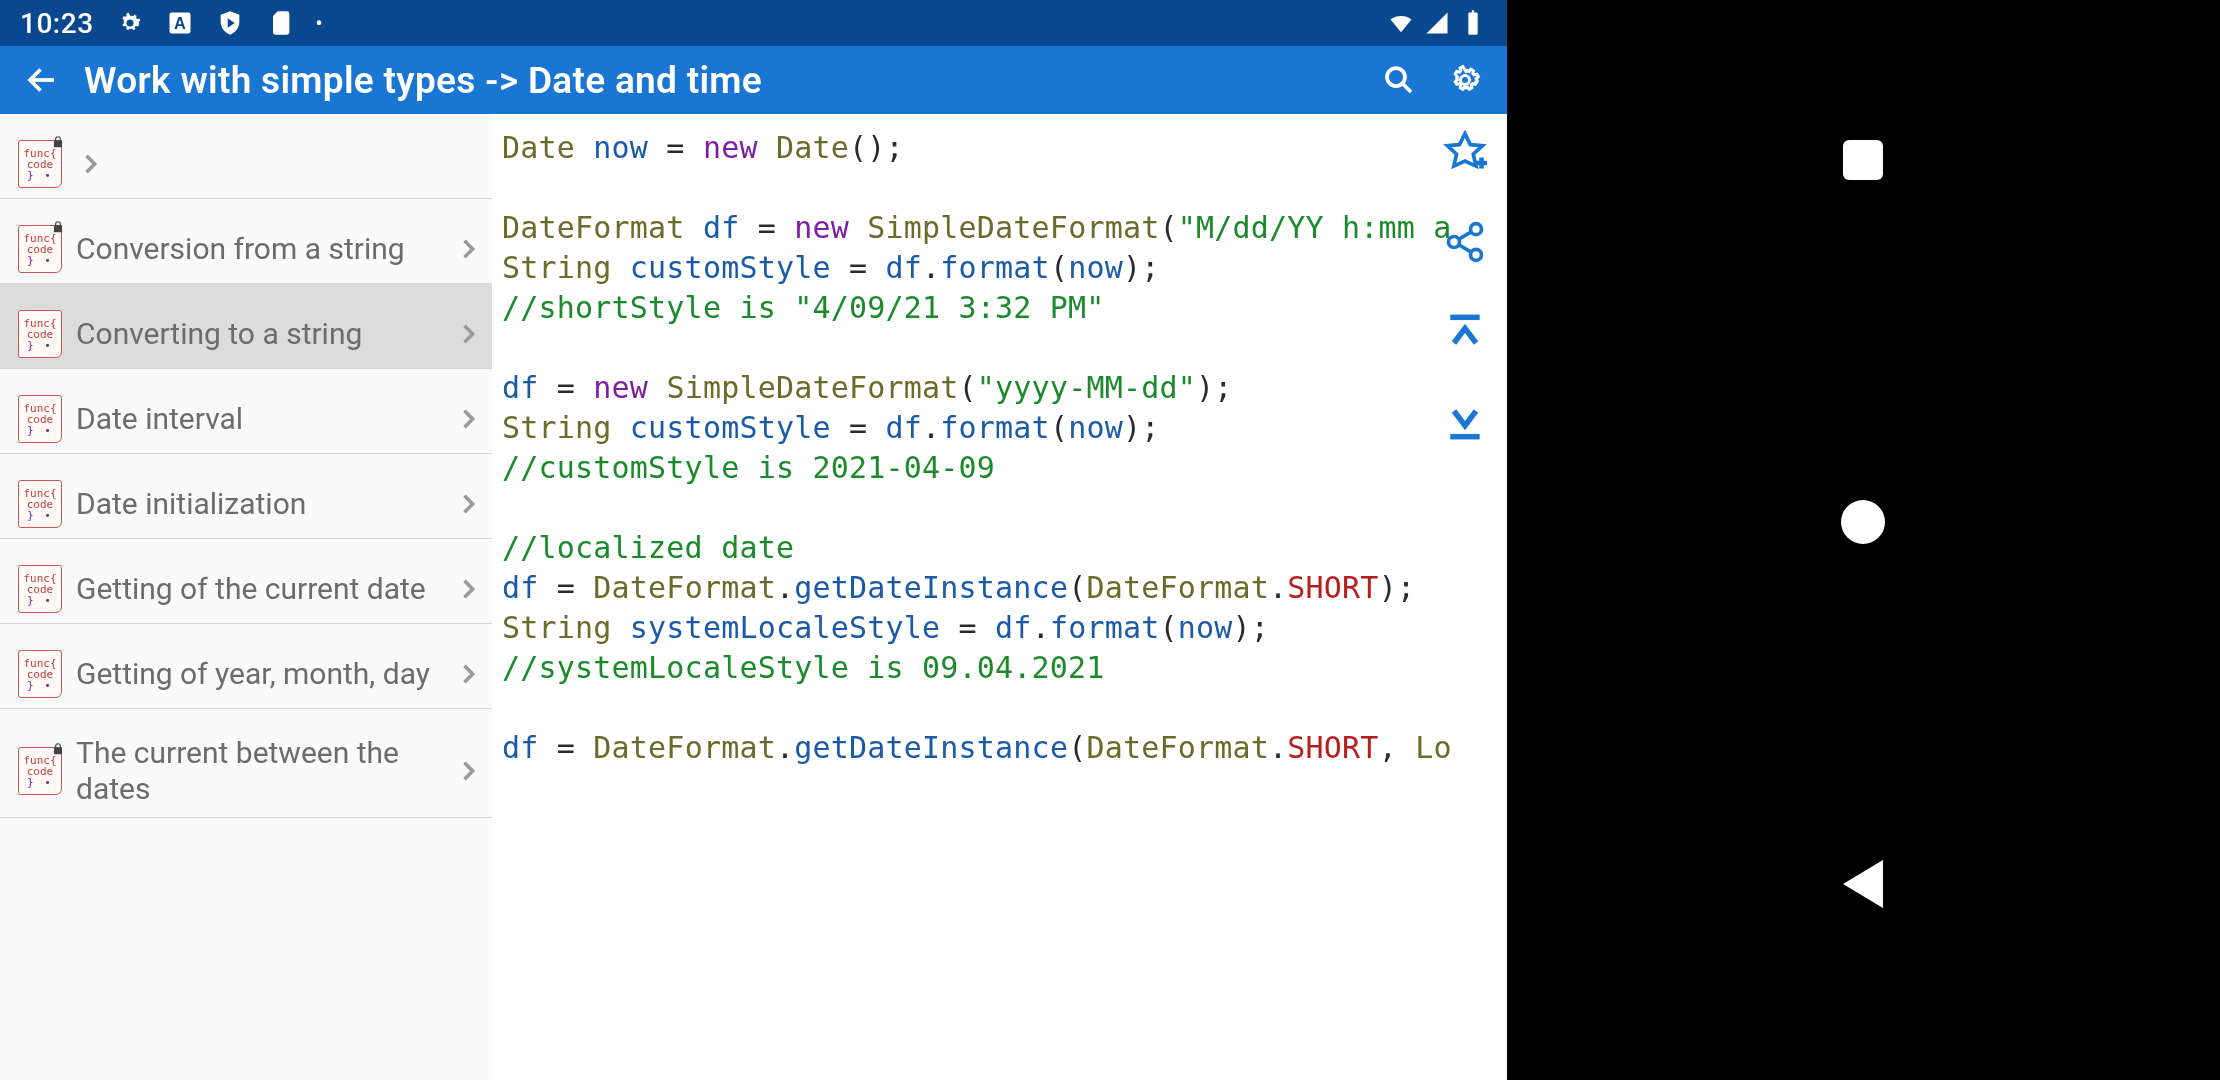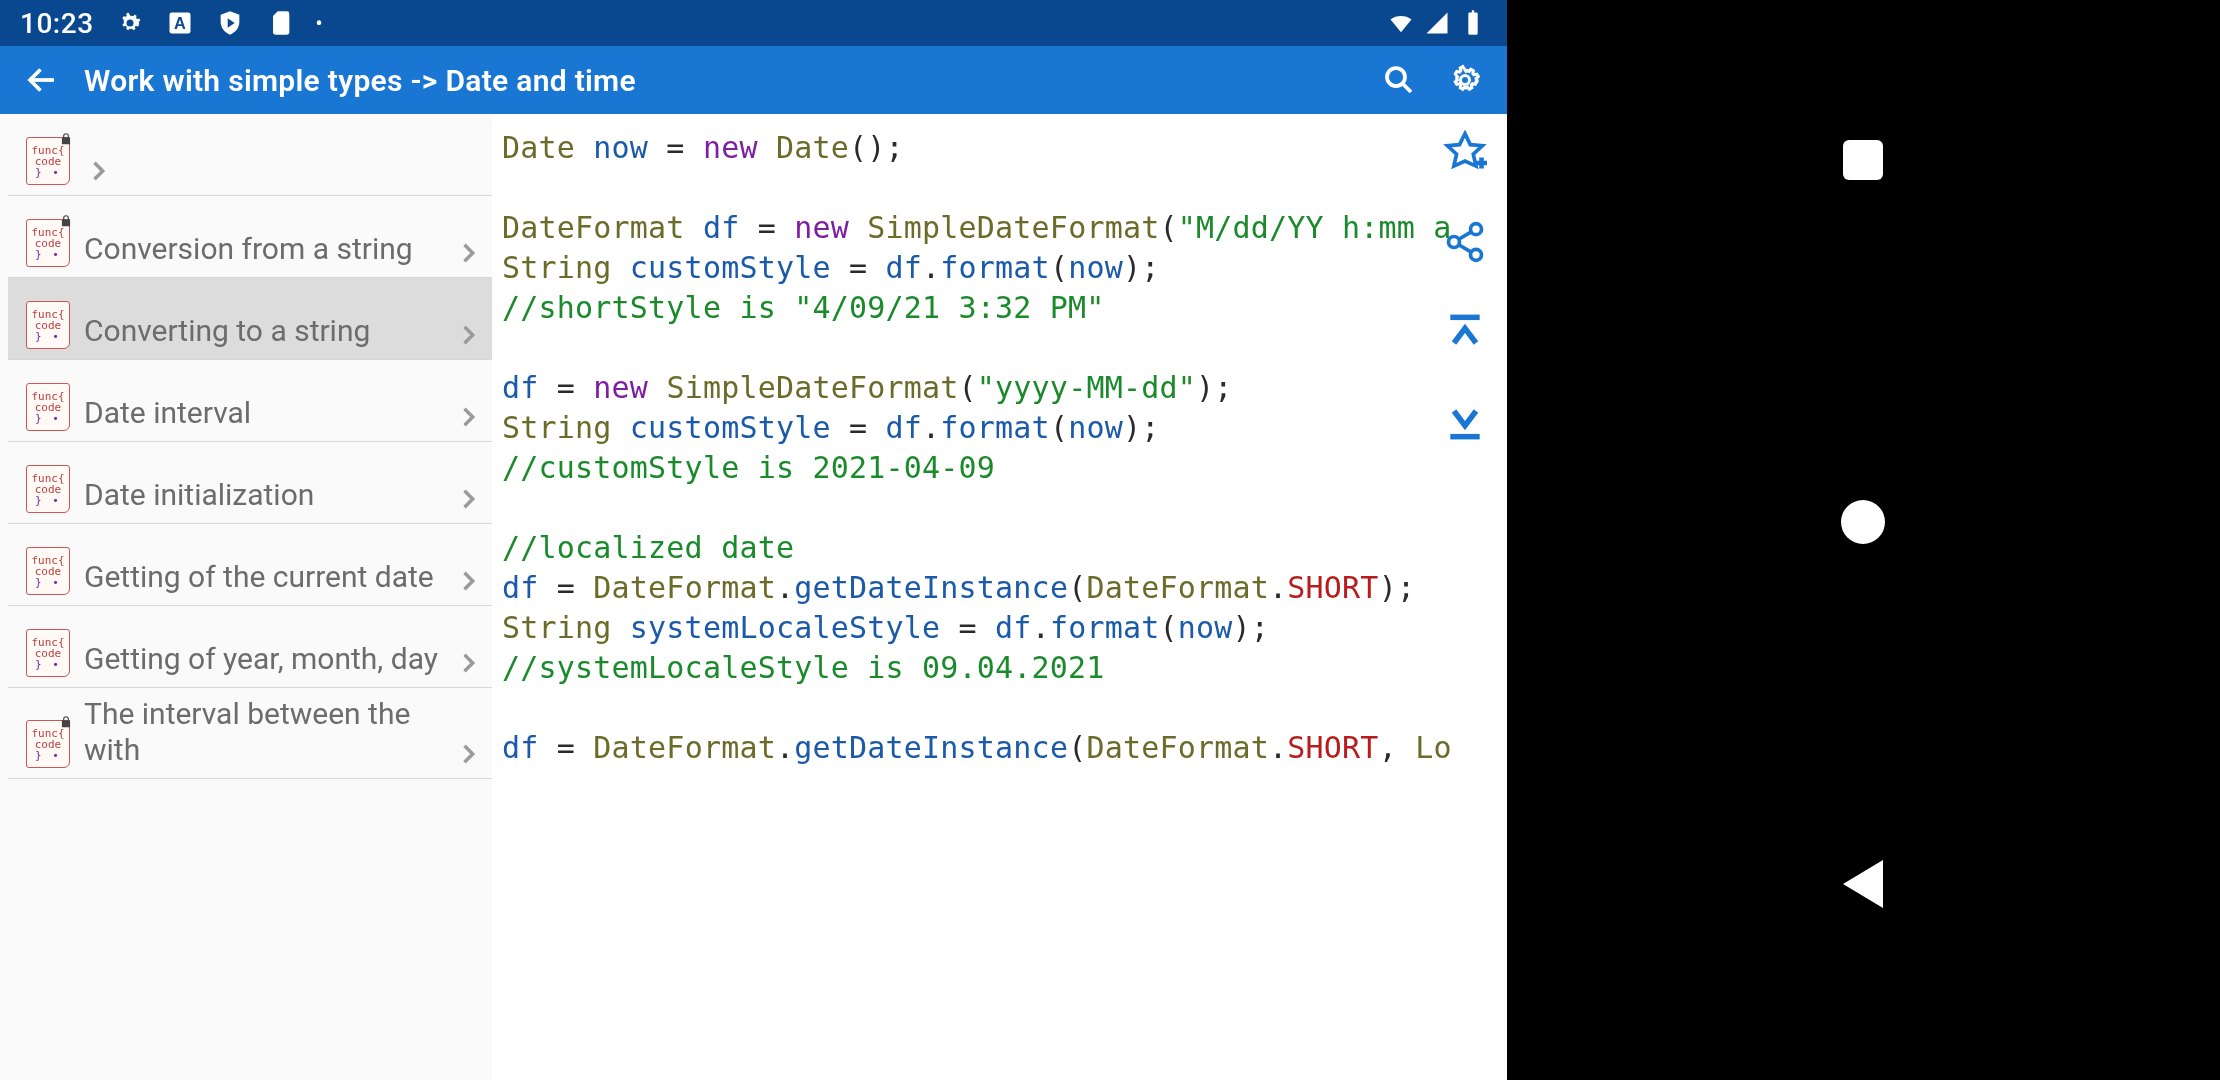--- a/index.html
+++ b/index.html
@@ -18,33 +18,33 @@
   .statusbar .right { margin-left: auto; display: flex; align-items: center; gap: 8px; }
   .status-time { letter-spacing: 0.5px; }
   .status-icon { width: 28px; height: 28px; display: inline-flex; align-items: center; justify-content: center; }
   .status-dot { font-size: 20px; line-height: 1; }
 
   
   .appbar {
     height: 68px; background: #1976d2; color: #fff;
     display: flex; align-items: center; padding: 0 18px; gap: 18px;
   }
-  .appbar .title { font-size: 30px; font-weight: 600; flex: 1; letter-spacing: 0.3px; }
+  .appbar .title { font-size: 37px; font-weight: 600; flex: 1; letter-spacing: 0.3px; }
   .appbar-icon { width: 48px; height: 48px; display: flex; align-items: center; justify-content: center; }
 
   
   .main { flex: 1; display: flex; min-height: 0; }
   .sidebar { width: 492px; background: #fafafa; display: flex; flex-direction: column; overflow: hidden; }
   .content { flex: 1; position: relative; background: #fff; overflow: hidden; }
 
   
   .item {
-    display: flex; align-items: flex-end; gap: 14px;
-    padding: 8px 10px 10px 18px; position: relative;
-    border-bottom: 1px solid #d6d6d6; min-height: 82px; margin-left: 8px;
+    display: flex; align-items: center; gap: 14px;
+    padding: 26px 10px 10px 18px; position: relative;
+    border-bottom: 1px solid #d6d6d6; min-height: 82px;
   }
   .item.selected { background: #dcdcdc; }
   .item-icon {
     width: 44px; height: 48px; flex: 0 0 44px; position: relative;
     border: 1px solid #c55; border-radius: 3px 3px 6px 3px;
     background: #fffaf6;
     display: flex; flex-direction: column; align-items: center; justify-content: center;
     font-size: 11px; line-height: 11px; color: #c04040; font-family: monospace;
   }
   .item-icon .row3 { color: #7a2a9a; letter-spacing: 2px; }
@@ -243,21 +243,21 @@
           </div>
           <div class="item">
             <div class="item-icon">
               <span>func{</span>
               <span>code</span>
               <span class="row3">} •</span>
               <span class="lock"><svg viewBox="0 0 24 24" fill="#444">
                   <path d="M17 9V7a5 5 0 00-10 0v2H5v12h14V9h-2zm-8 0V7a3 3 0 016 0v2H9z"></path>
                 </svg></span>
             </div>
-            <div class="item-label">The interval between the with</div>
+            <div class="item-label">The current between the dates</div>
             <div class="chev"><svg viewBox="0 0 24 24" fill="none" stroke="#9a9a9a" stroke-width="3">
                 <path d="M9 5l7 7-7 7"></path>
               </svg></div>
           </div>
         </div>
 
       <div class="content">
         <div class="code" id="code"><span class="tk-type">Date</span><span class="tk-blue"> now </span><span class="tk-op">= </span><span class="tk-purp">new </span><span class="tk-type">Date</span><span class="tk-op">();</span>
 
 <span class="tk-type">DateFormat</span><span class="tk-blue"> df </span><span class="tk-op">= </span><span class="tk-purp">new </span><span class="tk-type">SimpleDateFormat</span><span class="tk-op">(</span><span class="tk-str">"M/dd/YY h:mm a</span>

